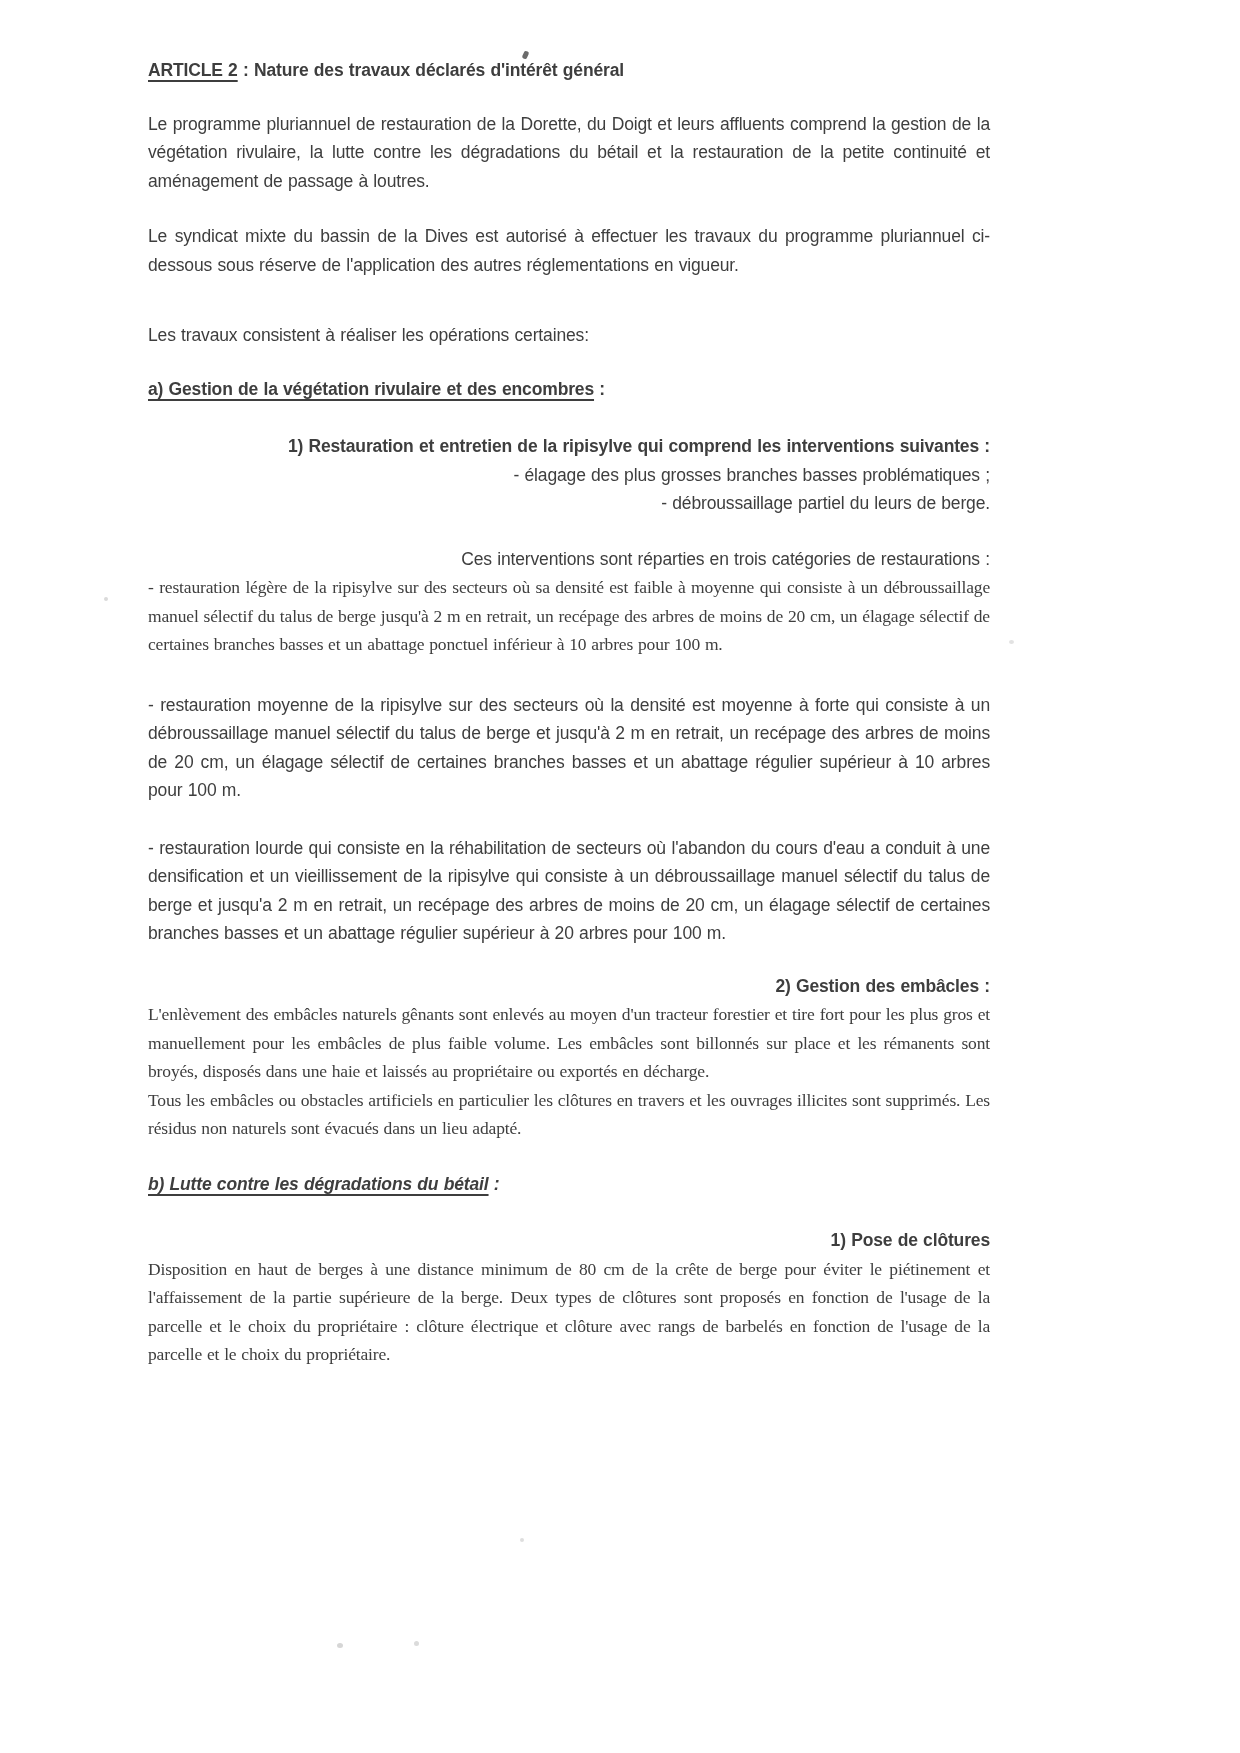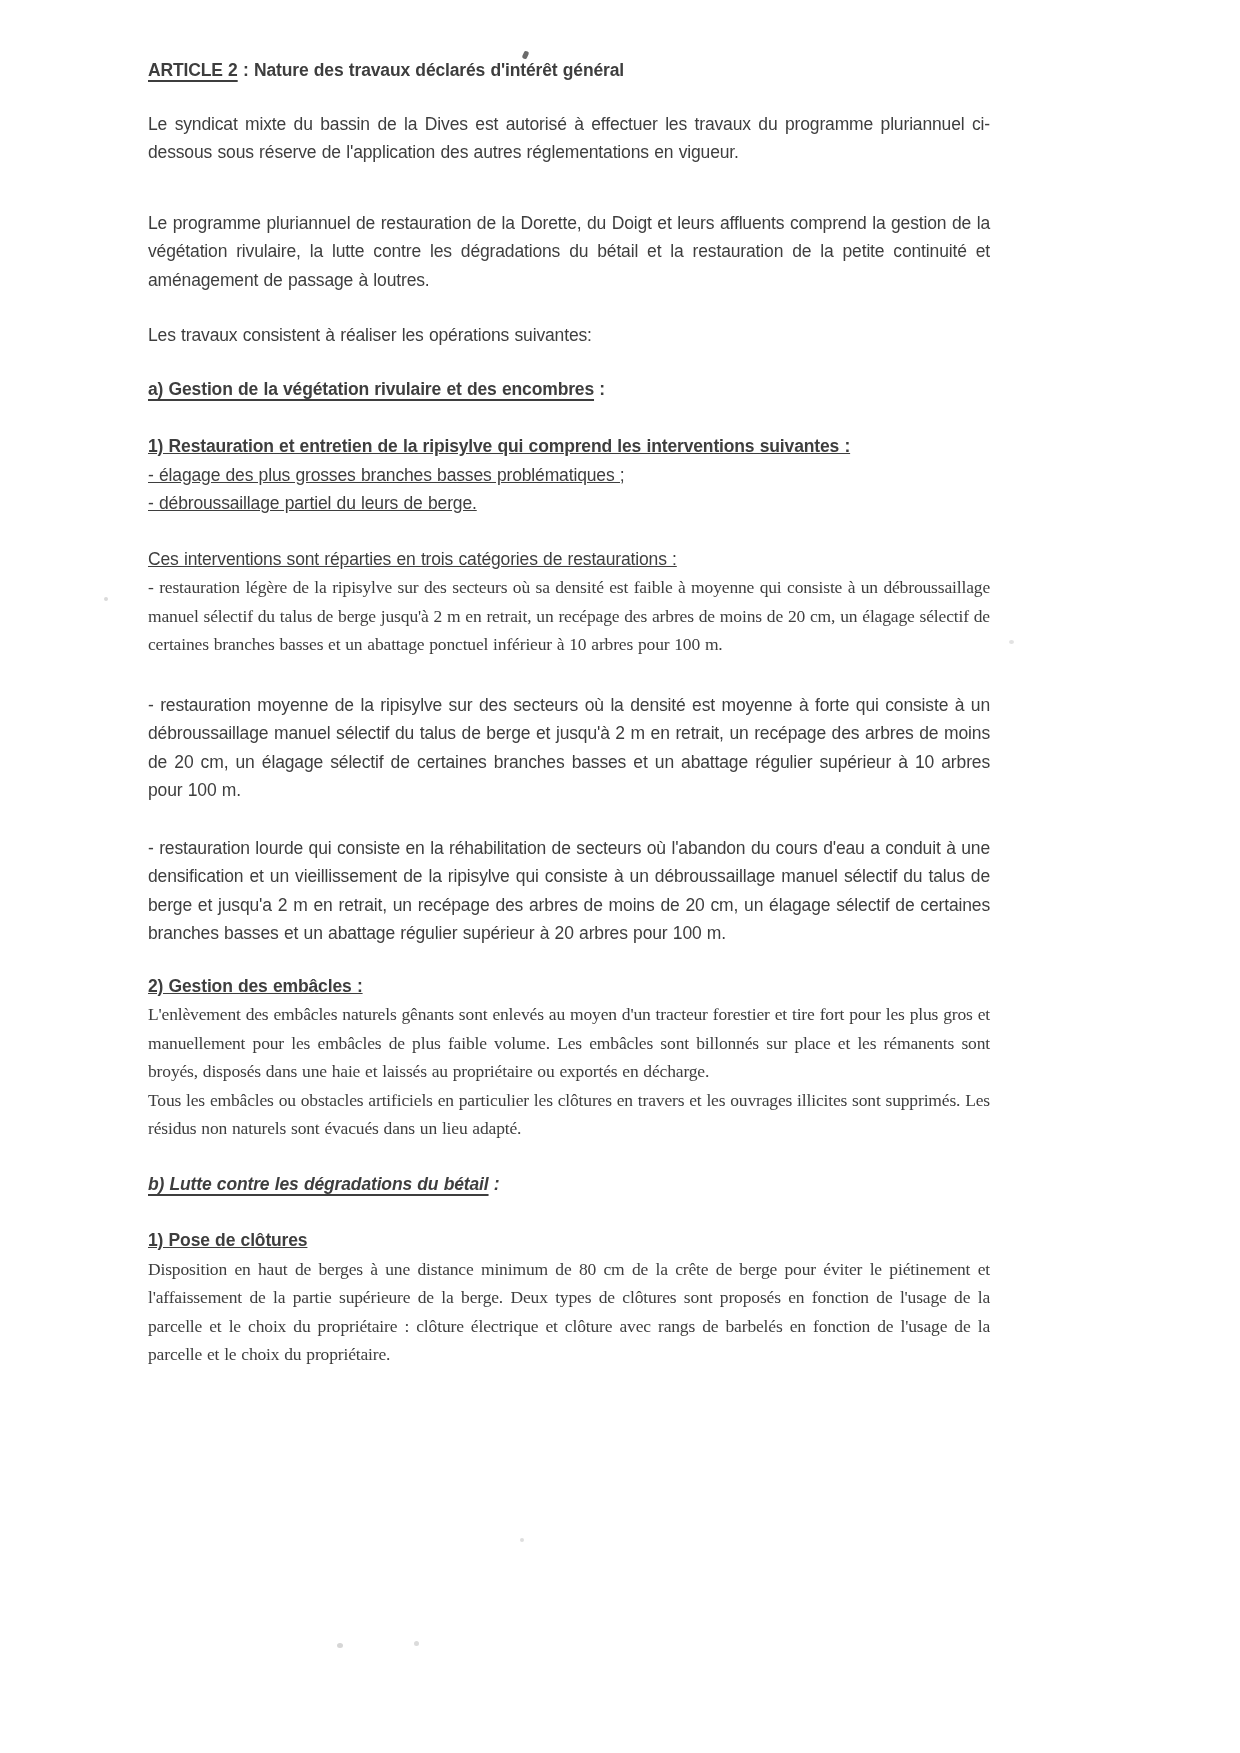--- a/index.html
+++ b/index.html
@@ -23,21 +23,21 @@
     width: 842px;
     font-size: 17.5px;
     line-height: 28.5px;
     letter-spacing: -0.15px;
     word-spacing: 0.6px;
   }
   .para {
     margin: 0 0 27px 0;
     text-align: justify;
   }
-  .line { margin: 0; text-align: left; text-decoration: underline; }
+  .line { margin: 0; text-align: right; }
   .bold { font-weight: bold; }
   .u {
     text-decoration: underline;
     text-decoration-thickness: 2px;
     text-underline-offset: 4px;
   }
   h1, h2 { font-size: 17.5px; line-height: 28.5px; margin: 0; font-weight: bold; }
   .title { margin-bottom: 25px; }
   .mb24 { margin-bottom: 24px; }
   .mb25 { margin-bottom: 25px; }
@@ -56,25 +56,25 @@
   .s6 { left: 414px; top: 1641px; width: 5px; height: 5px; background: #dbdbdb; }
 </style>
 </head>
 <body>
 
 <div class="page">
   <div class="content">
 
     <h1 class="title"><span class="u">ARTICLE 2</span><span> : Nature des travaux déclarés d'intérêt général</span></h1>
 
+    <p class="para mb27">Le programme pluriannuel de restauration de la Dorette, du Doigt et leurs affluents comprend la gestion de la végétation rivulaire, la lutte contre les dégradations du bétail et la restauration de la petite continuité et aménagement de passage à loutres.</p>
+
     <p class="para mb42">Le syndicat mixte du bassin de la Dives est autorisé à effectuer les travaux du programme pluriannuel ci-dessous sous réserve de l'application des autres réglementations en vigueur.</p>
 
-    <p class="para mb27">Le programme pluriannuel de restauration de la Dorette, du Doigt et leurs affluents comprend la gestion de la végétation rivulaire, la lutte contre les dégradations du bétail et la restauration de la petite continuité et aménagement de passage à loutres.</p>
-
-    <p class="para mb25">Les travaux consistent à réaliser les opérations suivantes:</p>
+    <p class="para mb25">Les travaux consistent à réaliser les opérations certaines:</p>
 
     <h2 class="mb29"><span class="u">a) Gestion de la végétation rivulaire et des encombres</span><span> :</span></h2>
 
     <div class="mb27">
       <p class="line bold">1) Restauration et entretien de la ripisylve qui comprend les interventions suivantes :</p>
       <p class="line">- élagage des plus grosses branches basses problématiques ;</p>
       <p class="line">- débroussaillage partiel du leurs de berge.</p>
     </div>
 
     <div class="mb32">

